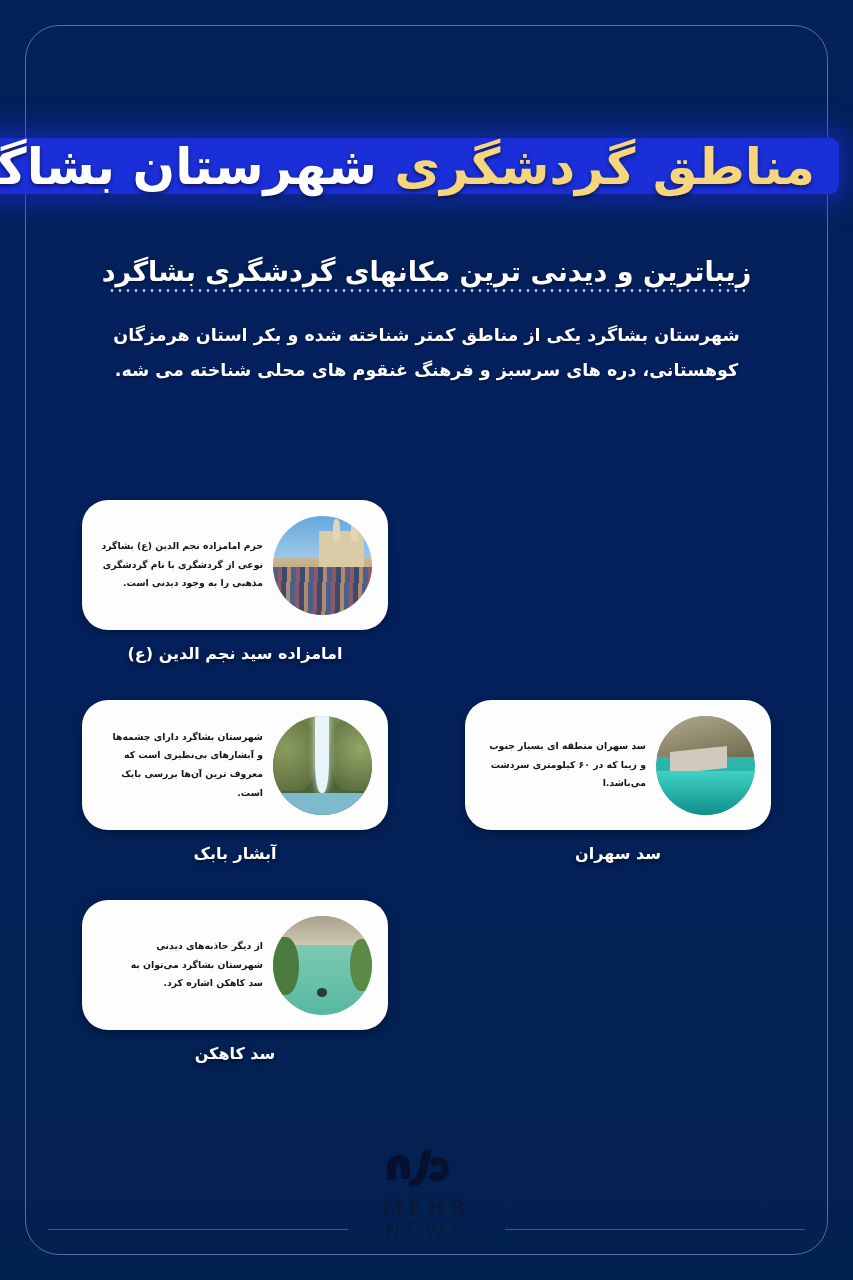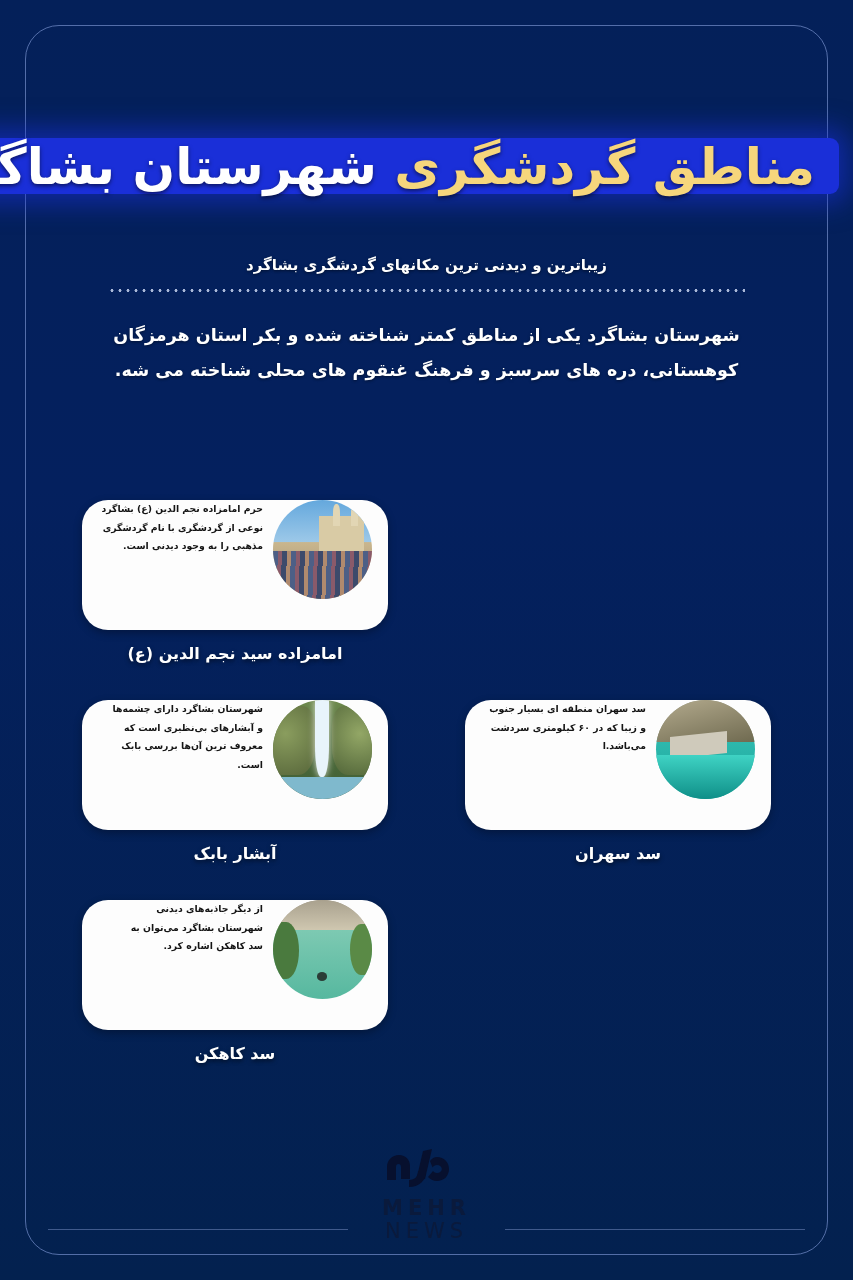--- a/index.html
+++ b/index.html
@@ -31,21 +31,21 @@
     position:relative;margin:12px;
     font-size:50px;font-weight:bold;line-height:1.35;
     letter-spacing:-.5px;white-space:nowrap;
     text-shadow:0 2px 4px rgba(0,0,0,.55);
     text-align:right;
   }
   .t-yellow{color:#f6d67c;}
   .t-white{color:#ffffff;}
 
   .subtitle{
-    margin:38px 0 0;color:#ffffff;font-size:15px;font-weight:bold;
+    margin:38px 0 0;color:#ffffff;font-size:27px;font-weight:bold;
     text-shadow:0 1px 3px rgba(0,0,0,.5);
   }
 
   .divider{
     position:absolute;left:108px;right:108px;top:288px;height:5px;
     background-image:radial-gradient(circle,#c9d4ef 0 1.4px,transparent 1.6px);
     background-size:8px 5px;background-repeat:repeat-x;opacity:.85;
   }
 
   .intro{
@@ -65,21 +65,21 @@
   .card{
     position:relative;height:130px;
     background:#fdfdfd;border-radius:26px;
     box-shadow:0 3px 9px rgba(0,0,0,.30);
   }
   .card::after{ 
     content:"";position:absolute;top:14px;bottom:14px;left:-9px;width:16px;
     background:#eef1f7;border-radius:8px;z-index:-1;
   }
   .card-inner{
-    position:absolute;inset:0;display:flex;
+    position:absolute;inset:0;display:flex;align-items:center;
     padding:0 16px;box-sizing:border-box;gap:10px;
   }
   .thumb{
     flex:0 0 auto;width:99px;height:99px;border-radius:50%;
     overflow:hidden;position:relative;
   }
   .thumb .sky,.thumb .ground,.thumb .mid,.thumb .obj{position:absolute;}
   .desc{
     flex:1 1 auto;color:#141414;font-size:9.3px;font-weight:bold;
     line-height:2.0;text-align:right;letter-spacing:0;

